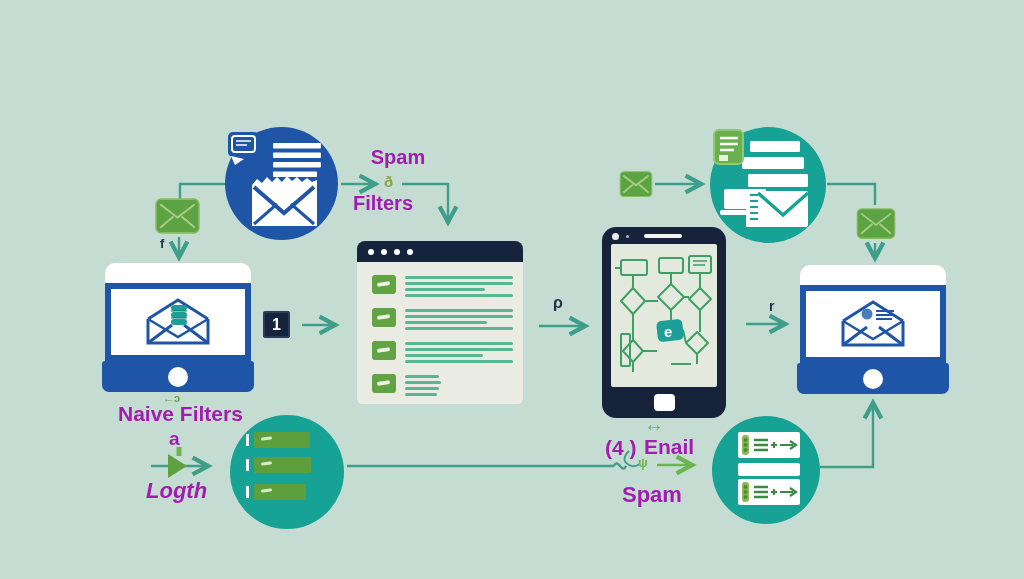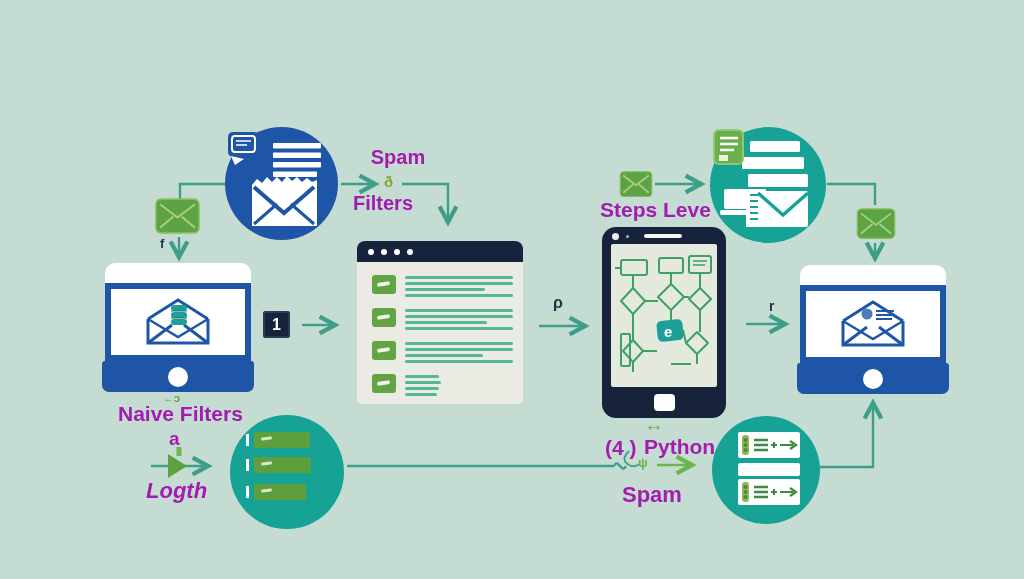--- a/index.html
+++ b/index.html
@@ -207,21 +207,20 @@
             <div class="p-ln" style="width:36px"></div>
             <div class="p-ln" style="width:34px"></div>
             <div class="p-ln" style="width:32px"></div>
           </div>
       </div>
     </div>
   </div>
 
   <div class="gly" style="left:553px;top:294px;font-size:16px;color:#22364a;">ρ</div>
 
-  <div class="lbl" style="left:600px;top:198px;font-size:21px;">Steps Leve</div>
   <div class="ico" style="left:617px;top:171px;">
     <svg width="38" height="27" viewBox="0 0 44 36">
       <rect x="1" y="1" width="42" height="33" rx="5" fill="#5ca343" stroke="#86bb62" stroke-width="1.5"></rect>
       <path d="M5,6 L22,19 L39,6 M5,29 L18,18 M39,29 L26,18" fill="none" stroke="#a9cd85" stroke-width="2.4"></path>
     </svg>
   </div>
 
   <div id="phone">
     <div class="cam1"></div>
     <div class="cam2"></div>
@@ -300,21 +299,21 @@
   </div>
 
   <div class="circle" id="c-bl">
     <div class="bl-bar" style="left:24px;top:17px;width:56px;"></div>
     <div class="bl-bar" style="left:24px;top:42px;width:57px;"></div>
     <div class="bl-bar" style="left:24px;top:69px;width:52px;"></div>
   </div>
 
   <div class="gly" style="left:644px;top:413px;font-size:20px;color:#6db54f;">↔</div>
   <div class="lbl" style="left:605px;top:436px;font-size:21px;">(4 )</div>
-  <div class="lbl" style="left:644px;top:435px;font-size:21px;">Python</div>
+  <div class="lbl" style="left:644px;top:435px;font-size:21px;">Enail</div>
   <div class="gly" style="left:638px;top:455px;font-size:13px;color:#6db54f;">ψ</div>
   <div class="lbl" style="left:622px;top:482px;font-size:22px;">Spam</div>
 
   <div class="circle" id="c-br">
     <div class="br-card" style="top:16px;">
       <svg width="62" height="26" viewBox="0 0 62 26">
         <rect x="4" y="3" width="7" height="20" rx="3" fill="#8bb958"></rect>
         <circle cx="7.5" cy="8" r="2" fill="#4d8a34"></circle>
           <circle cx="7.5" cy="13" r="2" fill="#4d8a34"></circle>
           <circle cx="7.5" cy="18" r="2" fill="#4d8a34"></circle>

